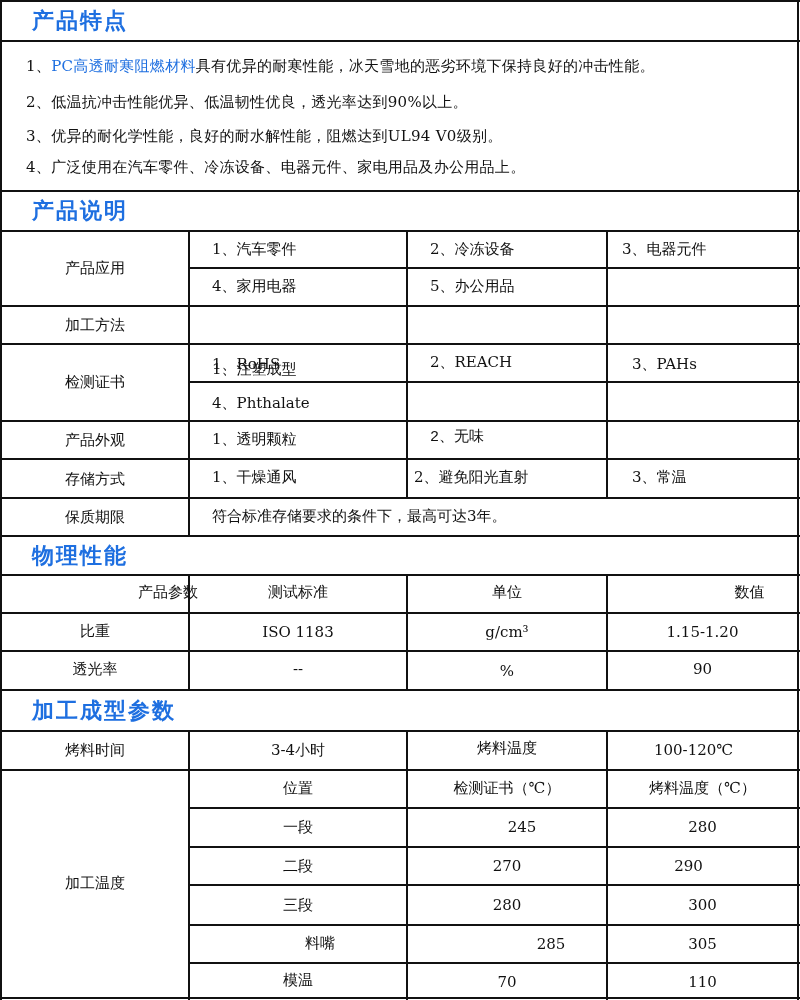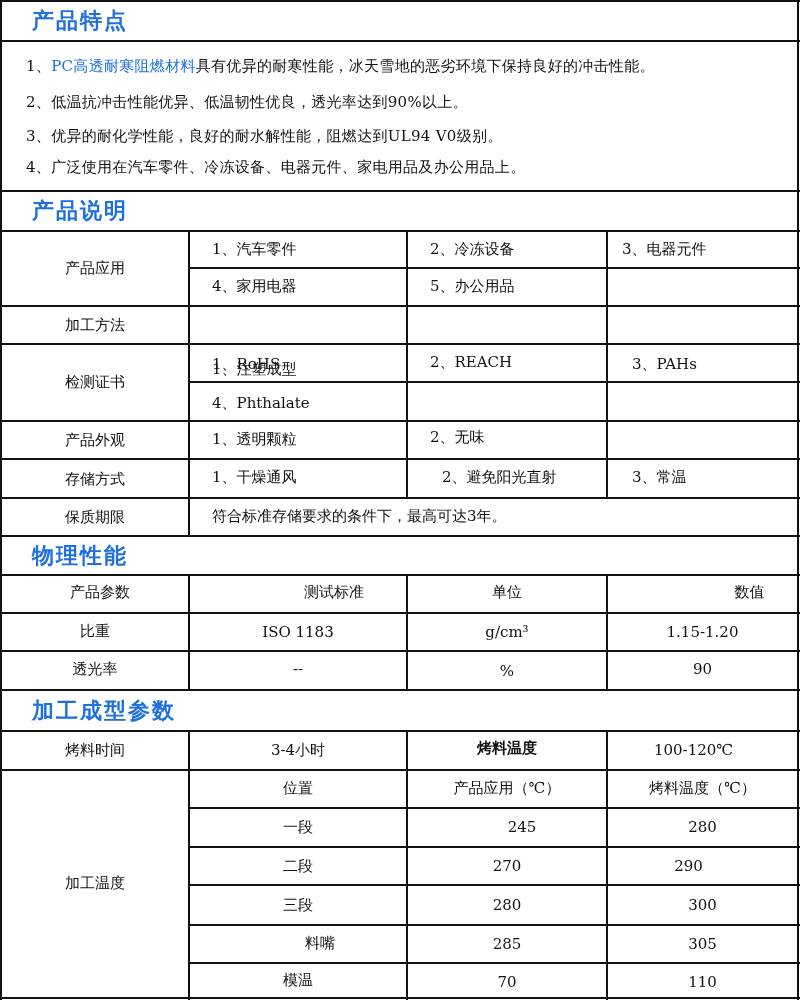--- a/index.html
+++ b/index.html
@@ -73,40 +73,40 @@
 <div class="cell" style="left:430px;top:279px;">5、办公用品</div>
 
 <div class="cell" style="left:212px;top:318px;margin-top:44px;">1、注塑成型</div>
 
 <div class="cell" style="left:212px;top:357px;">1、RoHS</div>
 <div class="cell" style="left:430px;top:355px;">2、REACH</div>
 <div class="cell" style="left:632px;top:357px;">3、PAHs</div>
 <div class="cell" style="left:212px;top:396px;">4、Phthalate</div>
 
 <div class="cell" style="left:212px;top:432px;">1、透明颗粒</div>
-<div class="cell" style="left:430px;top:430px;">2、无味</div>
+<div class="cell" style="left:430px;top:430px;font-family:Liberation Mono, monospace;">2、无味</div>
 
 <div class="cell" style="left:212px;top:470px;">1、干燥通风</div>
-<div class="cell" style="left:442px;top:470px;">2、避免阳光直射</div>
+<div class="cell" style="left:414px;top:470px;">2、避免阳光直射</div>
 <div class="cell" style="left:632px;top:470px;">3、常温</div>
 
 <div class="cell" style="left:212px;top:509px;">符合标准存储要求的条件下，最高可达3年。</div>
 
 <div class="sec" style="top:545px;">物理性能</div>
 <div class="ln h" style="left:0;top:574px;width:800px;"></div>
 
 <div class="ln v" style="left:188px;top:574px;height:116px;"></div>
 <div class="ln v" style="left:406px;top:574px;height:116px;"></div>
 <div class="ln v" style="left:606px;top:574px;height:116px;"></div>
 <div class="ln h" style="left:0;top:612px;width:800px;"></div>
 <div class="ln h" style="left:0;top:650px;width:800px;"></div>
 <div class="ln h" style="left:0;top:689px;width:800px;"></div>
 
-<div class="cell c" style="left:2px;width:196px;top:585px;">产品参数</div>
-<div class="cell c" style="left:190px;width:216px;top:585px;padding-left:36px;">测试标准</div>
+<div class="cell c" style="left:2px;width:196px;top:585px;text-align:right;">产品参数</div>
+<div class="cell c" style="left:190px;width:216px;top:585px;">测试标准</div>
 <div class="cell c" style="left:408px;width:198px;top:585px;">单位</div>
 <div class="cell c" style="left:608px;width:189px;top:585px;padding-left:47px;">数值</div>
 
 <div class="cell c" style="left:2px;width:186px;top:624px;">比重</div>
 <div class="cell c" style="left:190px;width:216px;top:625px;">ISO 1183</div>
 <div class="cell c" style="left:408px;width:198px;top:625px;">g/cm³</div>
 <div class="cell c" style="left:608px;width:189px;top:625px;">1.15-1.20</div>
 
 <div class="cell c" style="left:2px;width:186px;top:662px;">透光率</div>
 <div class="cell c" style="left:190px;width:216px;top:662px;">--</div>
@@ -122,40 +122,40 @@
 
 <div class="ln h" style="left:0;top:769px;width:800px;"></div>
 <div class="ln h" style="left:188px;top:807px;width:612px;"></div>
 <div class="ln h" style="left:188px;top:846px;width:612px;"></div>
 <div class="ln h" style="left:188px;top:884px;width:612px;"></div>
 <div class="ln h" style="left:188px;top:924px;width:612px;"></div>
 <div class="ln h" style="left:188px;top:962px;width:612px;"></div>
 
 <div class="cell c" style="left:2px;width:186px;top:743px;">烤料时间</div>
 <div class="cell c" style="left:190px;width:216px;top:743px;">3-4小时</div>
-<div class="cell c" style="left:408px;width:198px;top:741px;font-weight:bold;">烤料温度</div>
+<div class="cell c" style="left:408px;width:198px;top:741px;">烤料温度</div>
 <div class="cell c" style="left:608px;width:171px;top:743px;">100-120℃</div>
 
 <div class="cell c" style="left:2px;width:186px;top:876px;">加工温度</div>
 
 <div class="cell c" style="left:190px;width:216px;top:781px;">位置</div>
-<div class="cell c" style="left:408px;width:198px;top:781px;">产品应用（℃）</div>
+<div class="cell c" style="left:408px;width:198px;top:781px;">检测证书（℃）</div>
 <div class="cell c" style="left:608px;width:189px;top:781px;">烤料温度（℃）</div>
 
 <div class="cell c" style="left:190px;width:216px;top:820px;">一段</div>
 <div class="cell c" style="left:408px;width:228px;top:820px;">245</div>
 <div class="cell c" style="left:608px;width:189px;top:820px;">280</div>
 
 <div class="cell c" style="left:190px;width:216px;top:859px;">二段</div>
 <div class="cell c" style="left:408px;width:198px;top:859px;">270</div>
 <div class="cell c" style="left:608px;width:161px;top:859px;">290</div>
 
 <div class="cell c" style="left:190px;width:216px;top:898px;">三段</div>
 <div class="cell c" style="left:408px;width:198px;top:898px;">280</div>
 <div class="cell c" style="left:608px;width:189px;top:898px;">300</div>
 
 <div class="cell c" style="left:190px;width:216px;top:936px;padding-left:22px;">料嘴</div>
-<div class="cell c" style="left:408px;width:198px;top:937px;">285</div>
+<div class="cell c" style="left:408px;width:198px;top:937px;padding-left:44px;">285</div>
 <div class="cell c" style="left:608px;width:189px;top:937px;">305</div>
 
 <div class="cell c" style="left:190px;width:216px;top:973px;">模温</div>
 <div class="cell c" style="left:408px;width:198px;top:975px;">70</div>
 <div class="cell c" style="left:608px;width:189px;top:975px;">110</div>
 
 </body></html>

